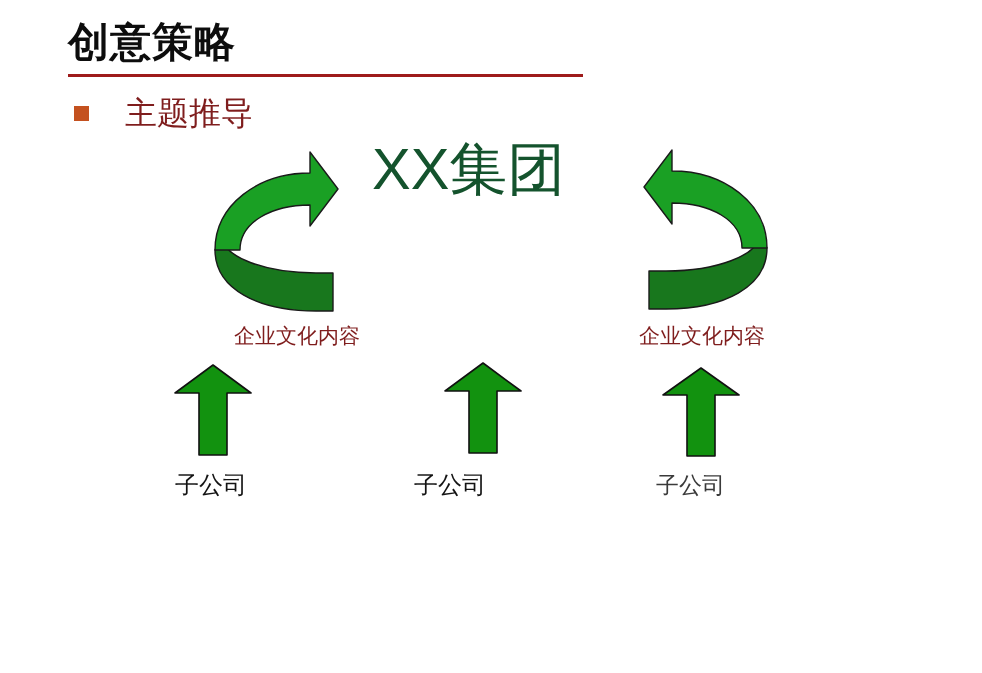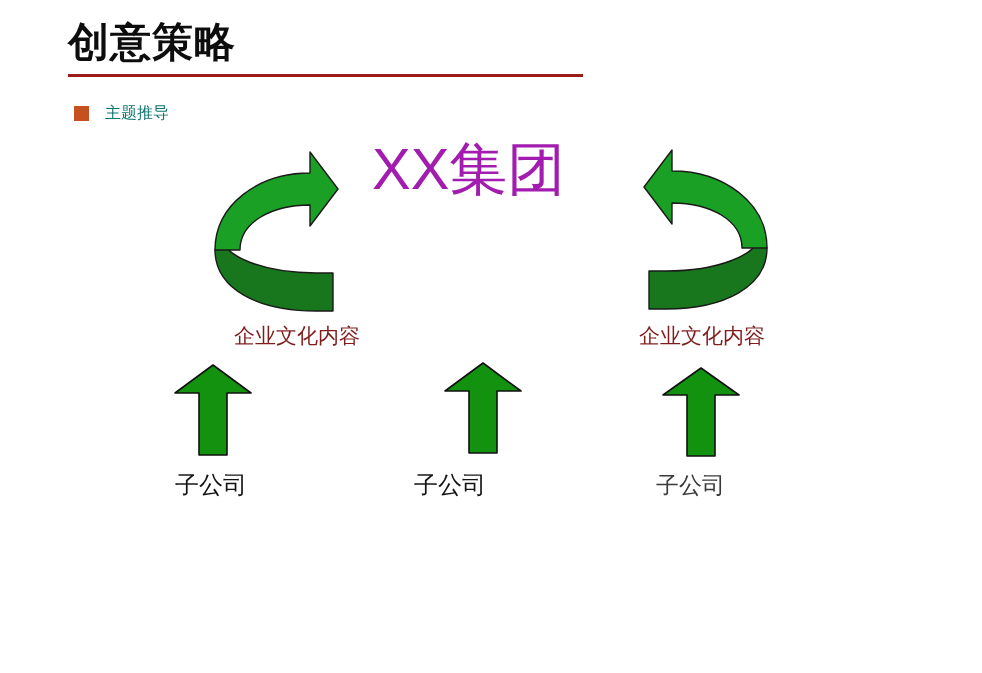--- a/index.html
+++ b/index.html
@@ -49,34 +49,35 @@
     height: 30px;
   }
   .bullet-square {
     width: 15px;
     height: 15px;
     background: #c4511f;
     margin-right: 16px;
     flex: 0 0 auto;
   }
   .bullet-text {
-    font-size: 16px;
+    font-size: 32px;
     line-height: 30px;
-    color: #0f766e;
-    white-space: nowrap;
+    color: #7f1d1d;
+    white-space: nowrap;
+    margin-left: 20px;
   }
 
   
   .group-name {
     position: absolute;
     left: 372px;
     top: 134px;
     font-size: 58px;
     line-height: 70px;
-    color: #a21caf;
+    color: #14532d;
     white-space: nowrap;
     font-weight: 400;
   }
 
   
   .curve-arrow {
     position: absolute;
   }
   .curve-arrow.left  { left: 212px; top: 147px; width: 128px; height: 168px; }
   .curve-arrow.right { left: 634px; top: 145px; width: 136px; height: 170px; }

